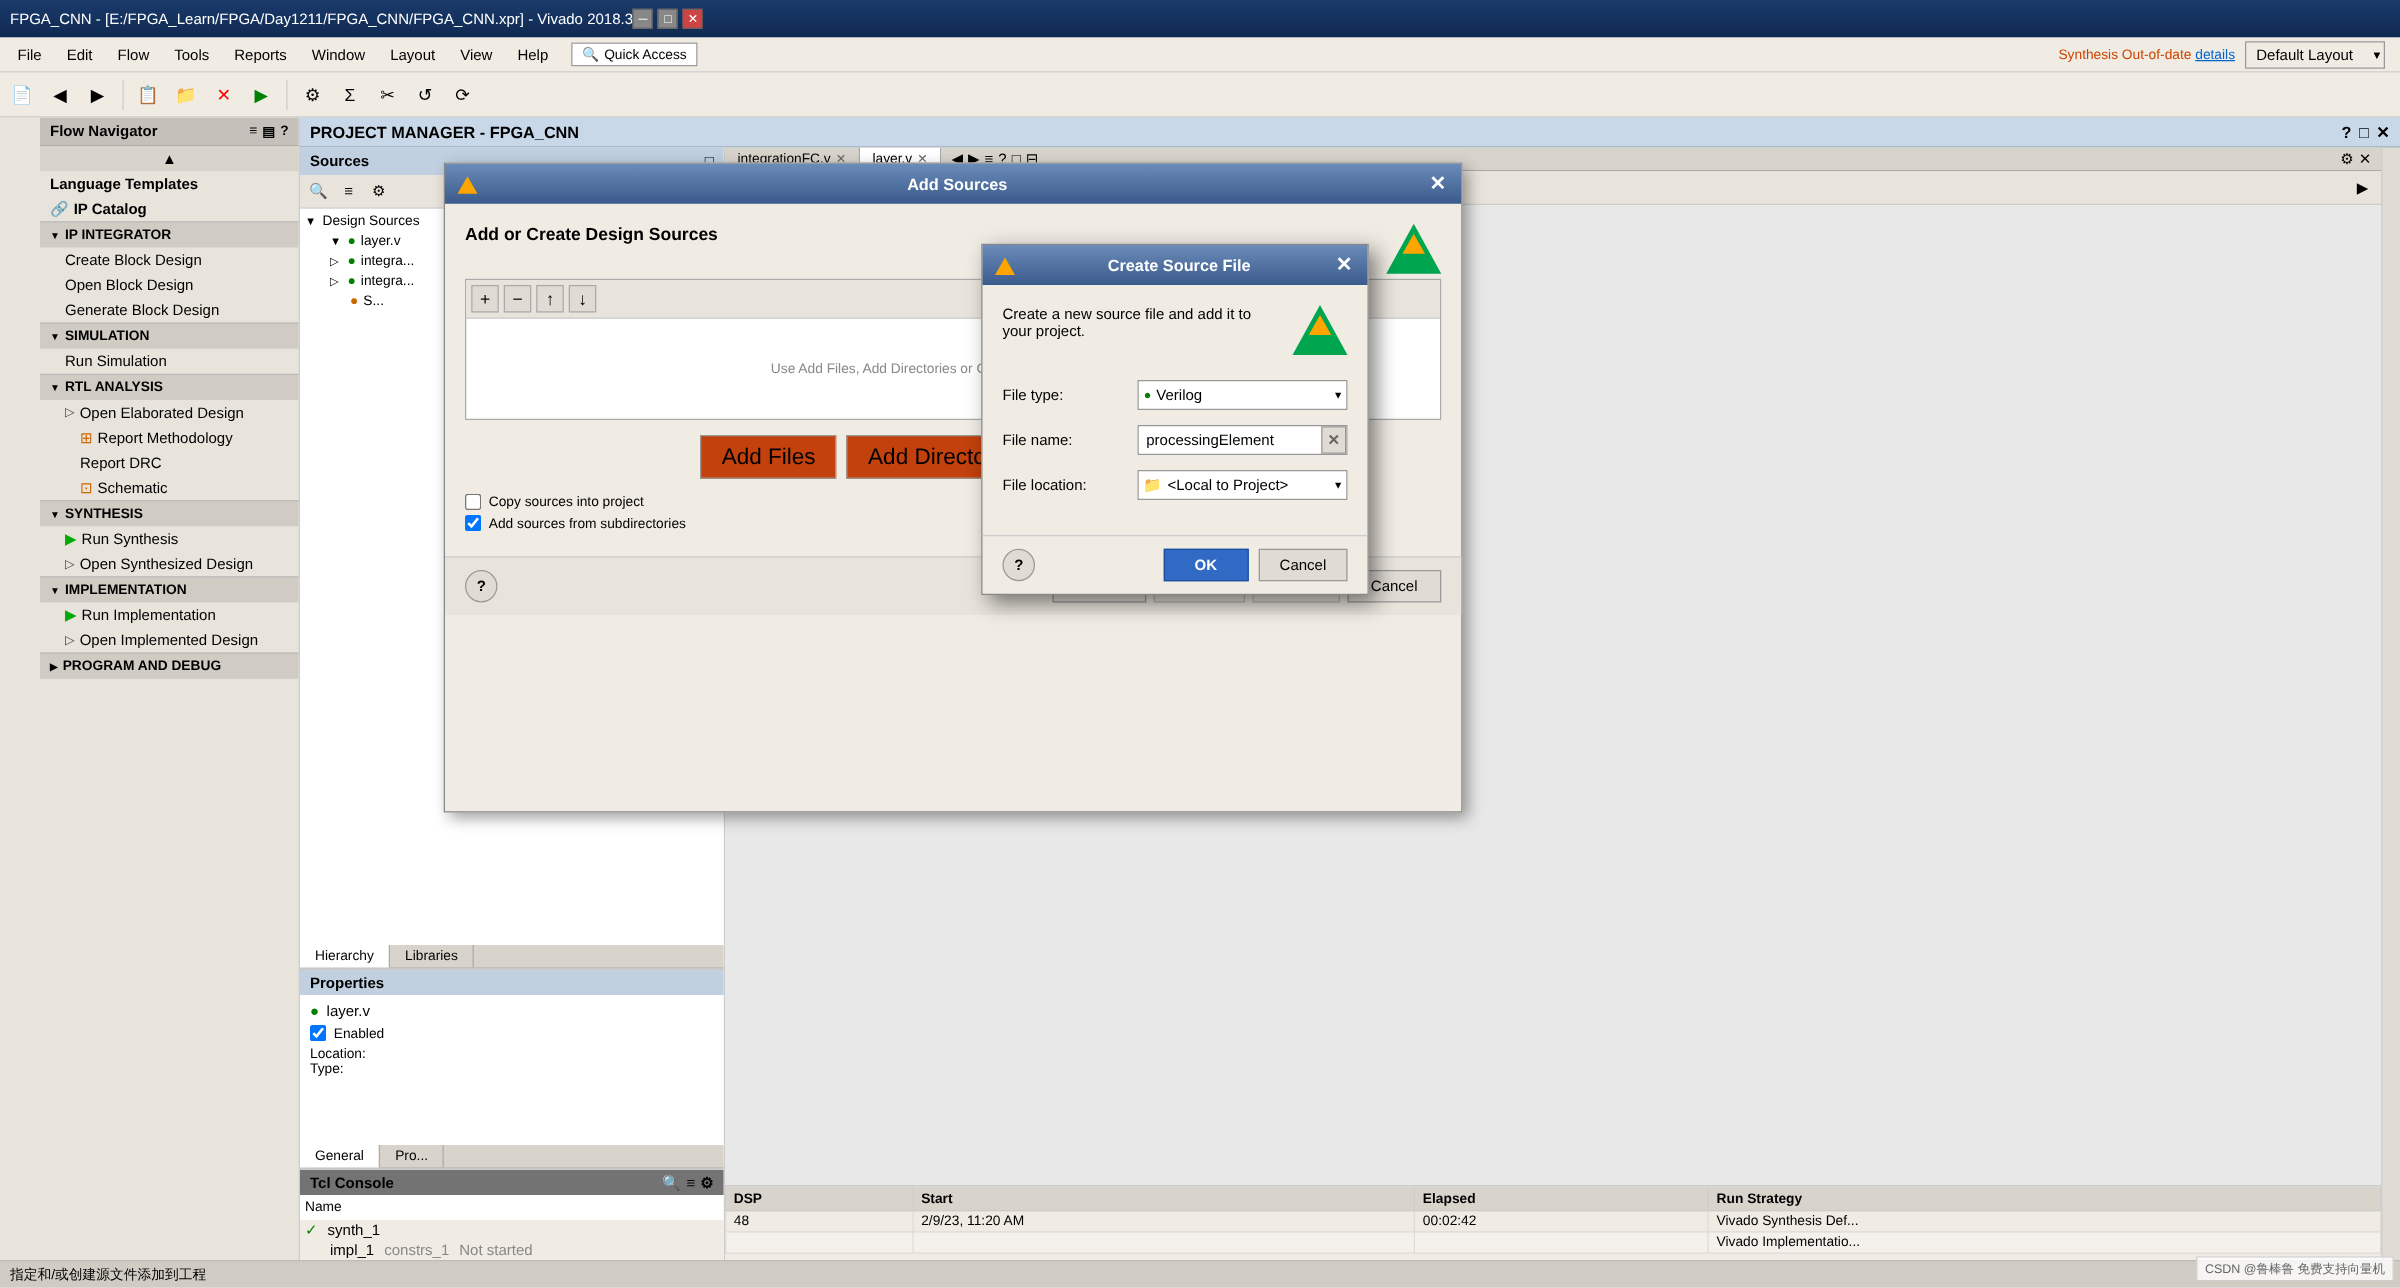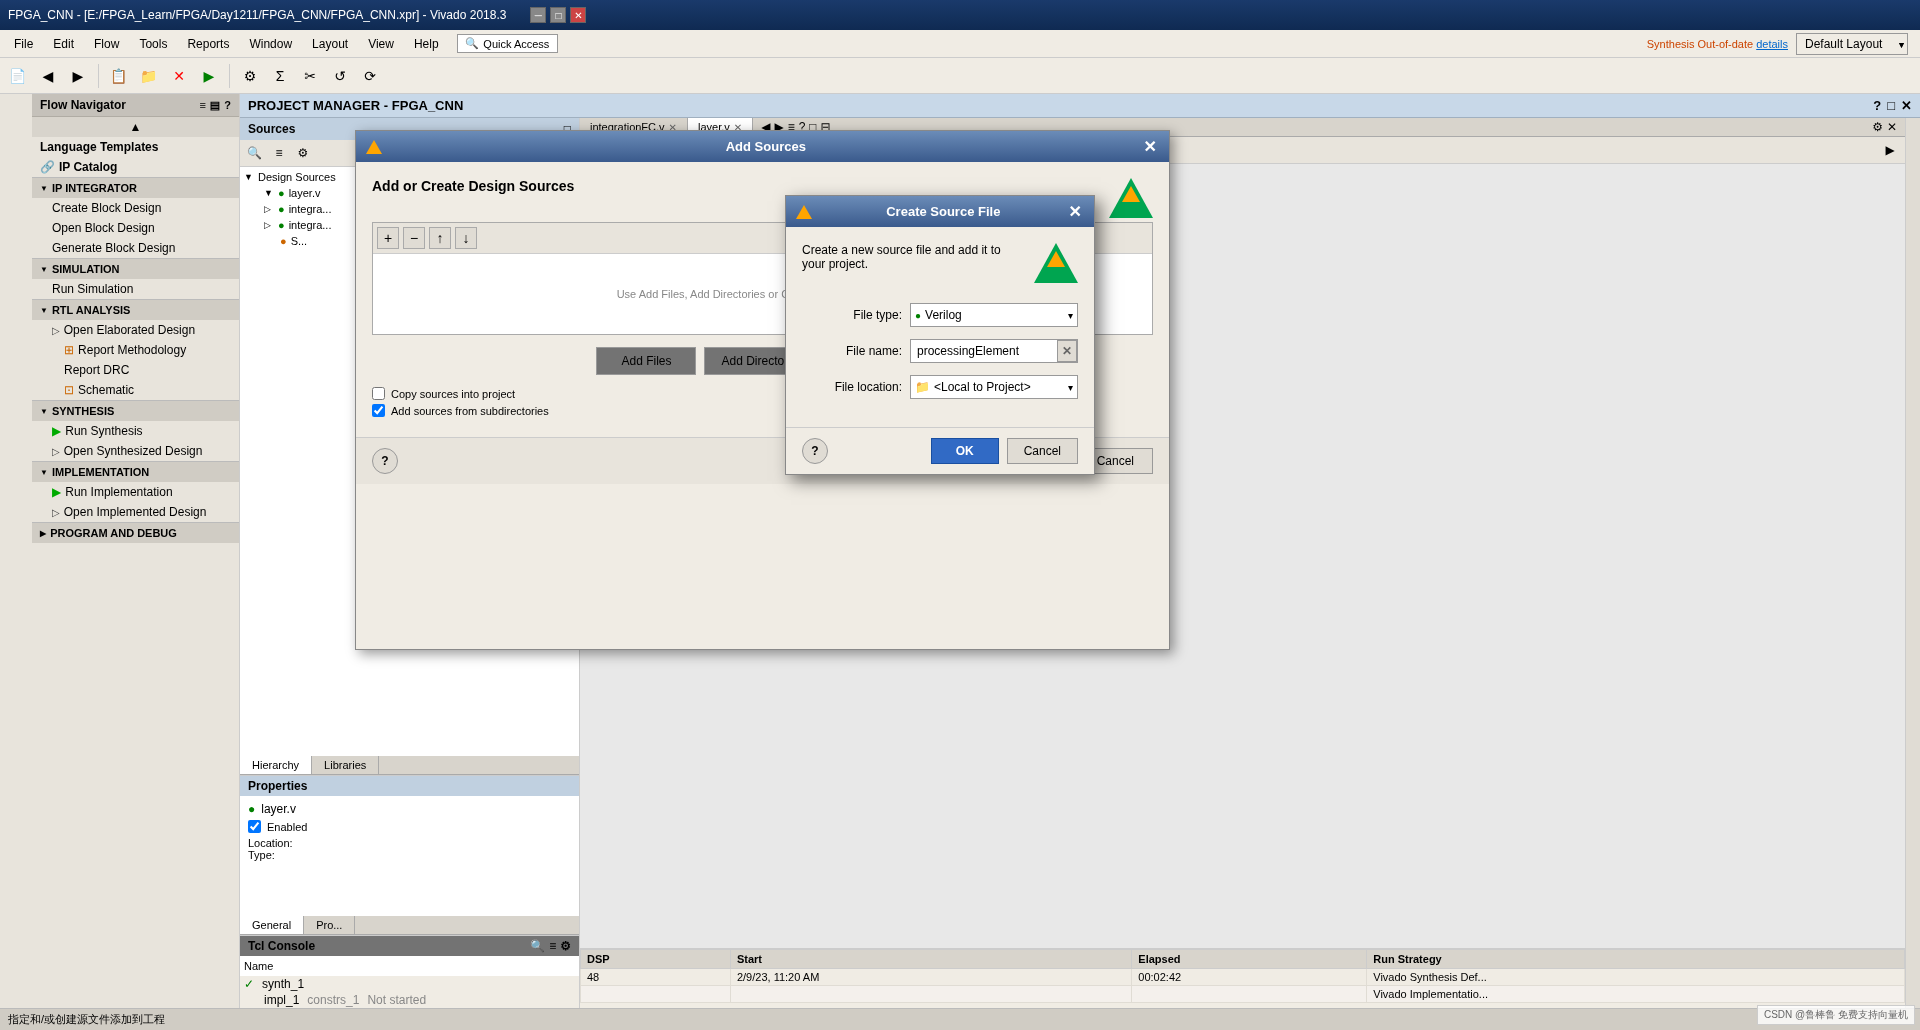--- a/index.html
+++ b/index.html
@@ -1,19 +1,19 @@
 <!DOCTYPE html>
 <html><head>
   <meta charset="utf-8">
   <style>
     * { box-sizing: border-box; margin: 0; padding: 0; }
     body { font-family: 'Segoe UI', Tahoma, Geneva, Verdana, sans-serif; font-size: 12px; background: #d4d0c8; overflow: hidden; width: 1920px; height: 1030px; }
 
     
-    #title-bar { background: linear-gradient(to bottom, #1a3a6b, #0f2a52); color: white; height: 30px; display: flex; align-items: center; padding: 0 8px; font-size: 12px; gap: 24px; }
+    #title-bar { background: linear-gradient(to bottom, #1a3a6b, #0f2a52); color: white; height: 30px; display: flex; align-items: center; padding: 0 8px; font-size: 12px; }
     #title-bar .title-controls { display: flex; gap: 4px; }
     #title-bar .title-controls span { width: 16px; height: 16px; background: #888; border: 1px solid #666; display: inline-flex; align-items: center; justify-content: center; font-size: 10px; cursor: pointer; color: white; }
 
     
     #menu-bar { background: #f0ece4; height: 28px; display: flex; align-items: center; padding: 0 4px; border-bottom: 1px solid #ccc; font-size: 12px; }
     .menu-item { padding: 4px 10px; cursor: pointer; }
     #quick-access { margin-left: 8px; display: flex; align-items: center; background: white; border: 1px solid #999; padding: 2px 8px; font-size: 11px; cursor: pointer; }
     #quick-access:before { content: '🔍'; margin-right: 4px; font-size: 11px; }
 
     
@@ -88,37 +88,37 @@
 
     
     .file-list-area { background: white; border: 1px solid #aaa; min-height: 100px; margin-bottom: 12px; position: relative; }
     .file-list-toolbar { display: flex; gap: 4px; padding: 4px; background: #e8e4dc; border-bottom: 1px solid #ccc; }
     .file-list-content { padding: 8px; font-size: 11px; color: #888; min-height: 80px; display: flex; align-items: center; justify-content: center; }
 
     .icon-btn { width: 22px; height: 22px; background: #e0dcd4; border: 1px solid #aaa; cursor: pointer; display: flex; align-items: center; justify-content: center; font-size: 14px; }
     .icon-btn:disabled { opacity: 0.5; cursor: default; }
 
     .dialog-action-btns { display: flex; gap: 8px; justify-content: center; margin-bottom: 12px; }
-    .action-btn { padding: 6px 16px; background: #737373; border: 1px solid #999; cursor: pointer; font-size: 12px; min-width: 100px; }
+    .action-btn { padding: 6px 16px; background: #c2410c; border: 1px solid #999; cursor: pointer; font-size: 18px; min-width: 100px; }
 
     .checkbox-row { display: flex; align-items: center; gap: 6px; margin-bottom: 4px; font-size: 11px; }
     .checkbox-row input { margin: 0; }
 
     .dialog-footer { padding: 10px 16px; background: #e8e4dc; border-top: 1px solid #ccc; display: flex; align-items: center; justify-content: space-between; }
     .footer-btns { display: flex; gap: 6px; }
     .footer-btn { padding: 5px 18px; background: #e0dcd4; border: 1px solid #999; cursor: pointer; font-size: 12px; }
     .footer-btn:disabled { opacity: 0.5; cursor: default; }
     .help-btn { width: 26px; height: 26px; background: #e0dcd4; border: 1px solid #999; cursor: pointer; border-radius: 13px; font-size: 12px; font-weight: bold; }
 
     
     .dialog2 { position: absolute; background: #f0ece4; border: 1px solid #888; box-shadow: 6px 6px 16px rgba(0,0,0,0.5); pointer-events: all; z-index: 10; }
     .dialog2-title { background: linear-gradient(to bottom, #6b8cb8, #3a5a8c); color: white; padding: 6px 10px; display: flex; align-items: center; justify-content: space-between; font-size: 13px; font-weight: bold; }
 
     .form-row { display: flex; align-items: center; margin-bottom: 12px; gap: 8px; }
-    .form-label { width: 100px; font-size: 12px; text-align: right; flex-shrink: 0; }
+    .form-label { width: 100px; font-size: 12px; text-align: left; flex-shrink: 0; }
     .form-input { flex: 1; padding: 4px 6px; border: 1px solid #999; background: white; font-size: 12px; display: flex; align-items: center; }
     .form-select { flex: 1; padding: 4px; border: 1px solid #999; background: white; font-size: 12px; display: flex; align-items: center; justify-content: space-between; cursor: pointer; }
     .form-select .dropdown-arrow { font-size: 10px; }
     .clear-btn { width: 20px; height: 20px; background: #e0dcd4; border: 1px solid #999; cursor: pointer; display: flex; align-items: center; justify-content: center; font-size: 12px; font-weight: bold; color: #666; }
 
     .dialog2-footer { padding: 10px 16px; display: flex; align-items: center; justify-content: space-between; border-top: 1px solid #ccc; }
     .ok-btn { padding: 5px 24px; background: #316ac5; color: white; border: 1px solid #1a4fa0; cursor: pointer; font-size: 12px; font-weight: bold; }
     .cancel-btn { padding: 5px 16px; background: #e0dcd4; border: 1px solid #999; cursor: pointer; font-size: 12px; }
 
     .vivado-logo2 { display: inline-block; position: relative; width: 44px; height: 44px; flex-shrink: 0; }

